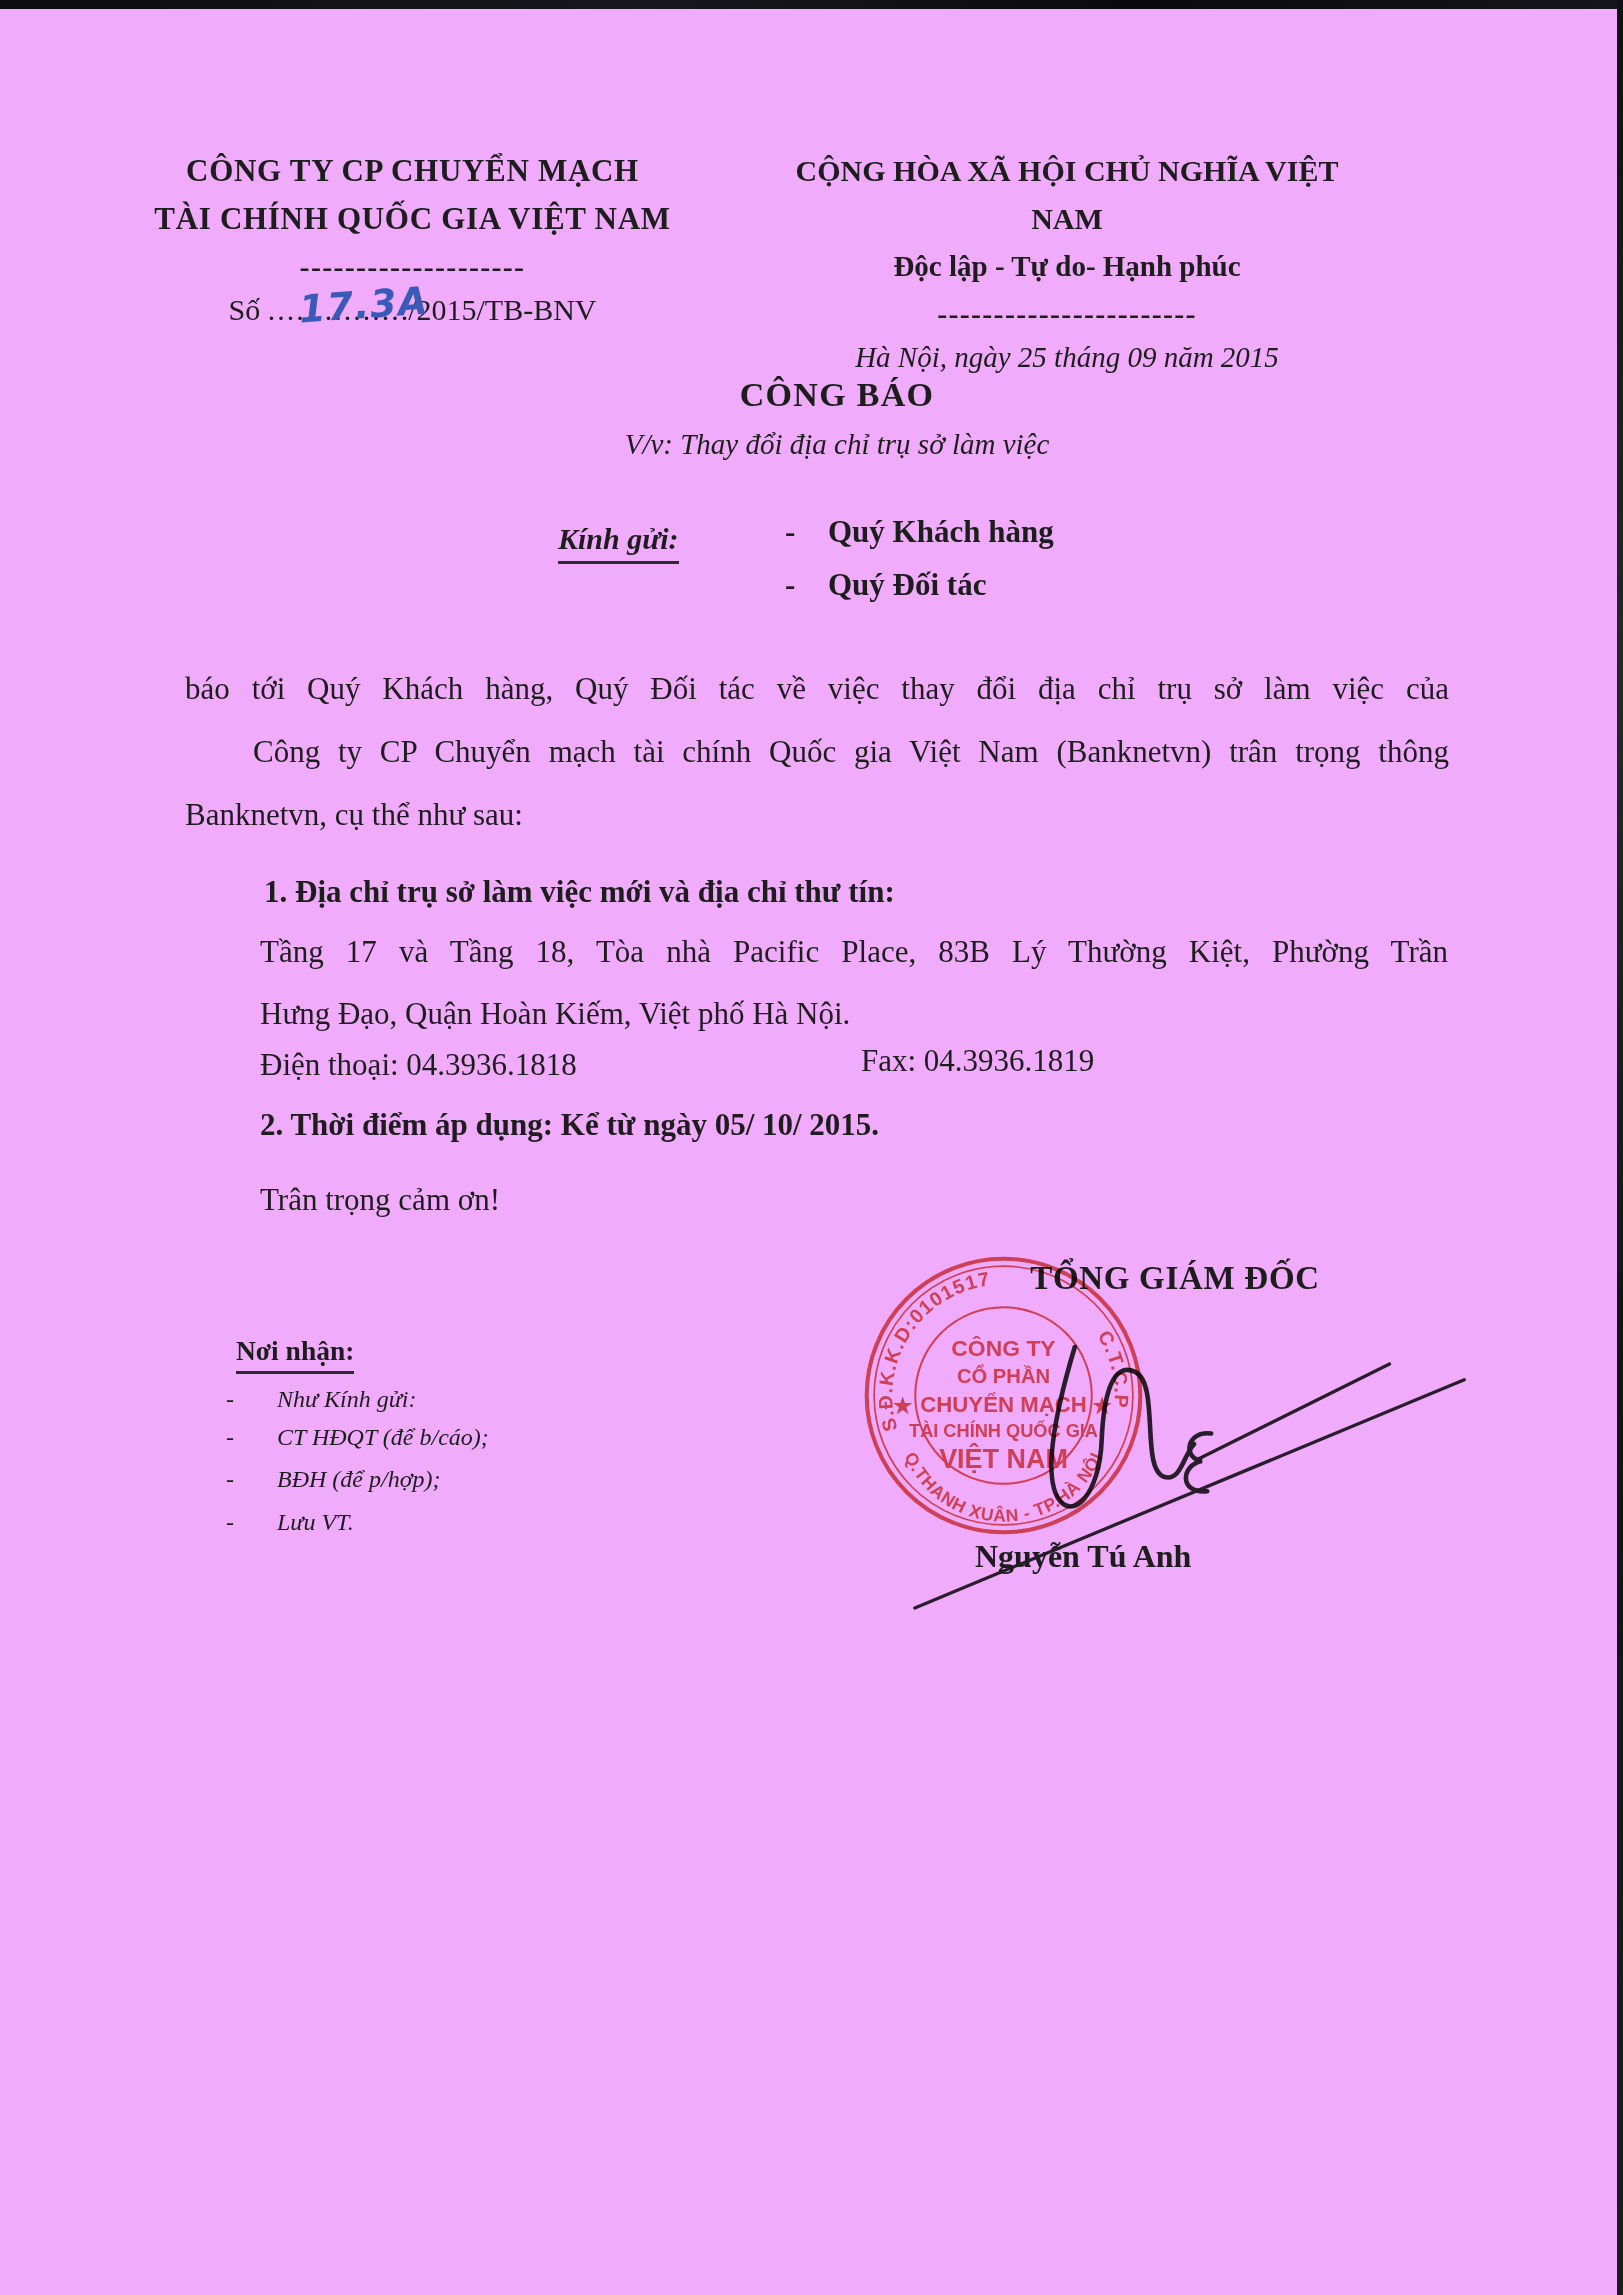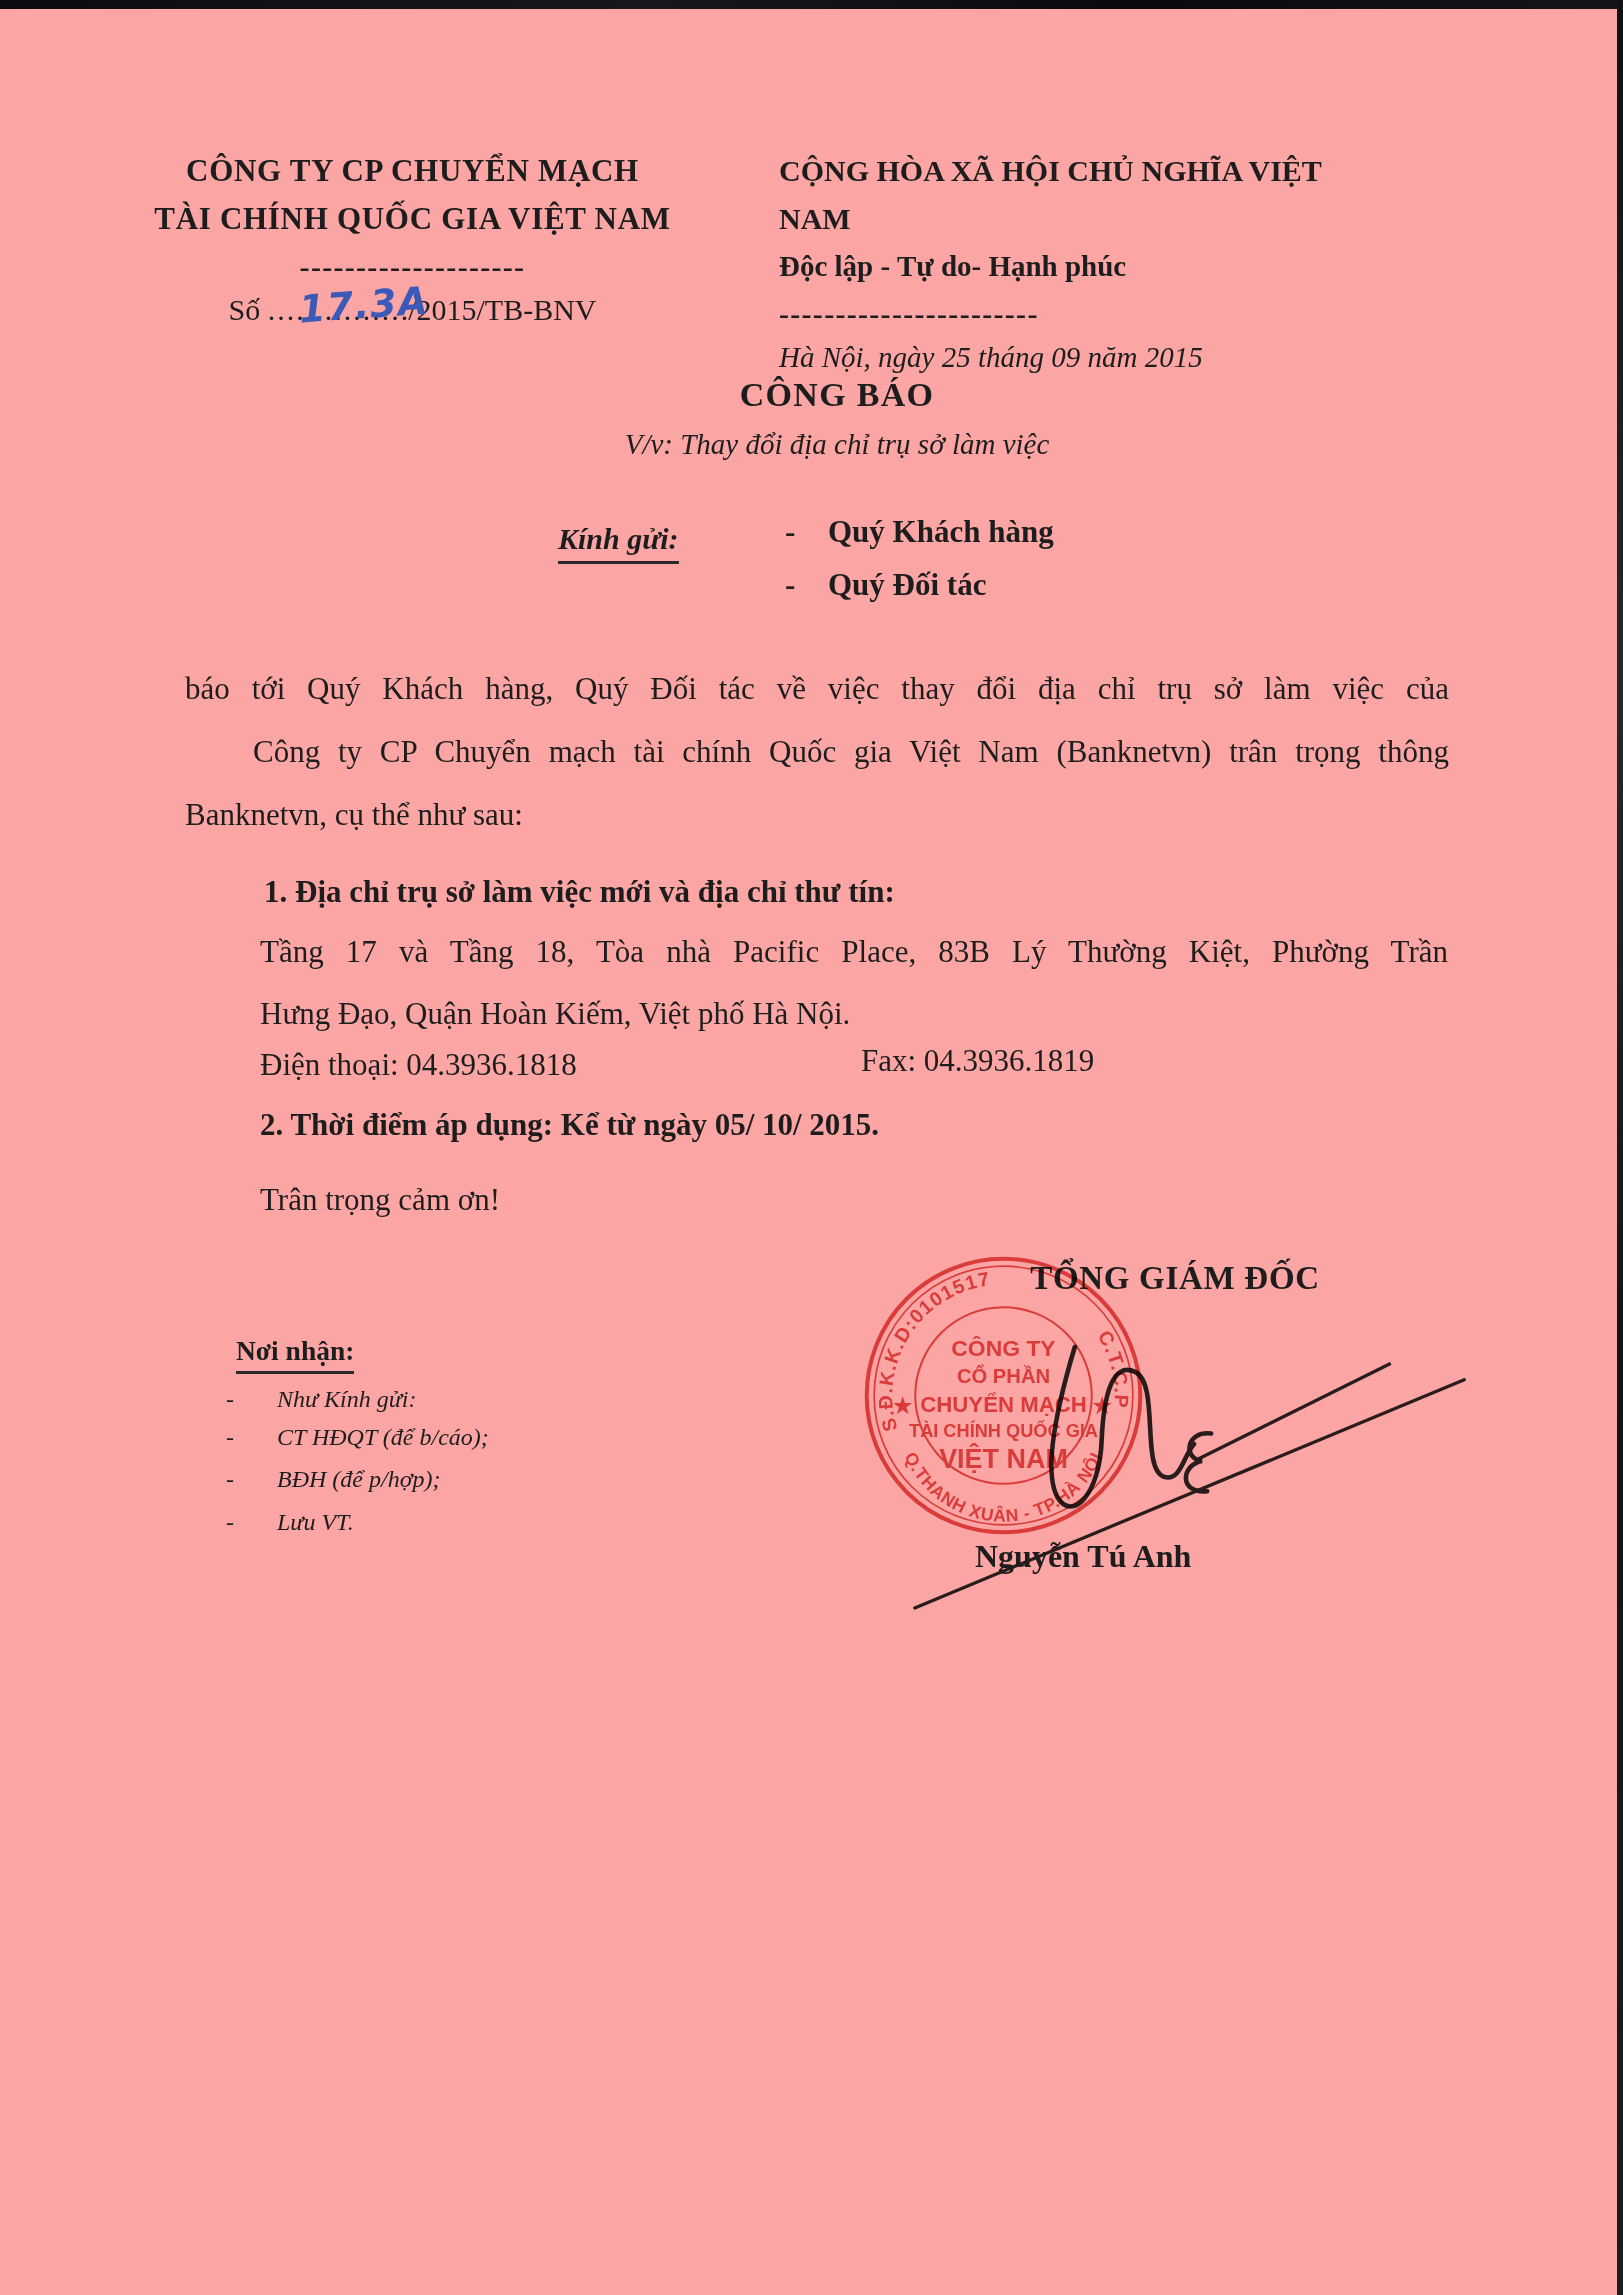--- a/index.html
+++ b/index.html
@@ -1,26 +1,26 @@
 <!DOCTYPE html>
 <html style="font-size:10.5px"><head>
 <meta charset="utf-8">
 <style>
   html,body{margin:0;padding:0;background:#e8e8e8;}
-  .page{position:relative;width:1623px;height:2295px;background:#fca5a5;
+  .page{position:relative;width:1623px;height:2295px;background:#f0abfc;
         font-family:"Liberation Serif",serif;color:#1d1d1d;overflow:hidden;}
   .abs{position:absolute;}
   
   .scan-top{position:absolute;left:0;top:0;width:1623px;height:8.5px;
             background:linear-gradient(90deg,#0c0c10,#17171d 40%,#0a0a0e 70%,#14141a);}
   .scan-right{position:absolute;right:0;top:0;width:6.5px;height:2295px;
             background:linear-gradient(180deg,#101014,#26262c 30%,#121218 60%,#1c1c22);}
   
   .hdr-left{left:151px;top:147px;width:523px;text-align:center;}
-  .hdr-right{left:779px;top:147px;width:576px;}
+  .hdr-right{left:779px;top:147px;width:576px;text-align:center;}
   .hl1{font-size:31px;font-weight:bold;letter-spacing:0.7px;line-height:48px;}
   .hr1{font-size:30px;font-weight:bold;line-height:48px;}
   .hr2{font-size:29px;font-weight:bold;line-height:47px;}
   .divider{font-size:30px;font-weight:bold;letter-spacing:1.3px;line-height:37px;margin-top:5.2px;}
   .so-line{font-size:30px;margin-top:7.9px;position:relative;display:inline-block;}
   .dots{letter-spacing:2px;}
   .handwritten{position:absolute;left:71px;top:-10.5px;color:#3b5ab8;
                font-size:38px;font-weight:bold;font-style:italic;
                font-family:"DejaVu Sans",sans-serif;transform:rotate(-4deg);letter-spacing:1.3px;}
   .date-line{font-size:29px;font-style:italic;margin-top:9.2px;}

